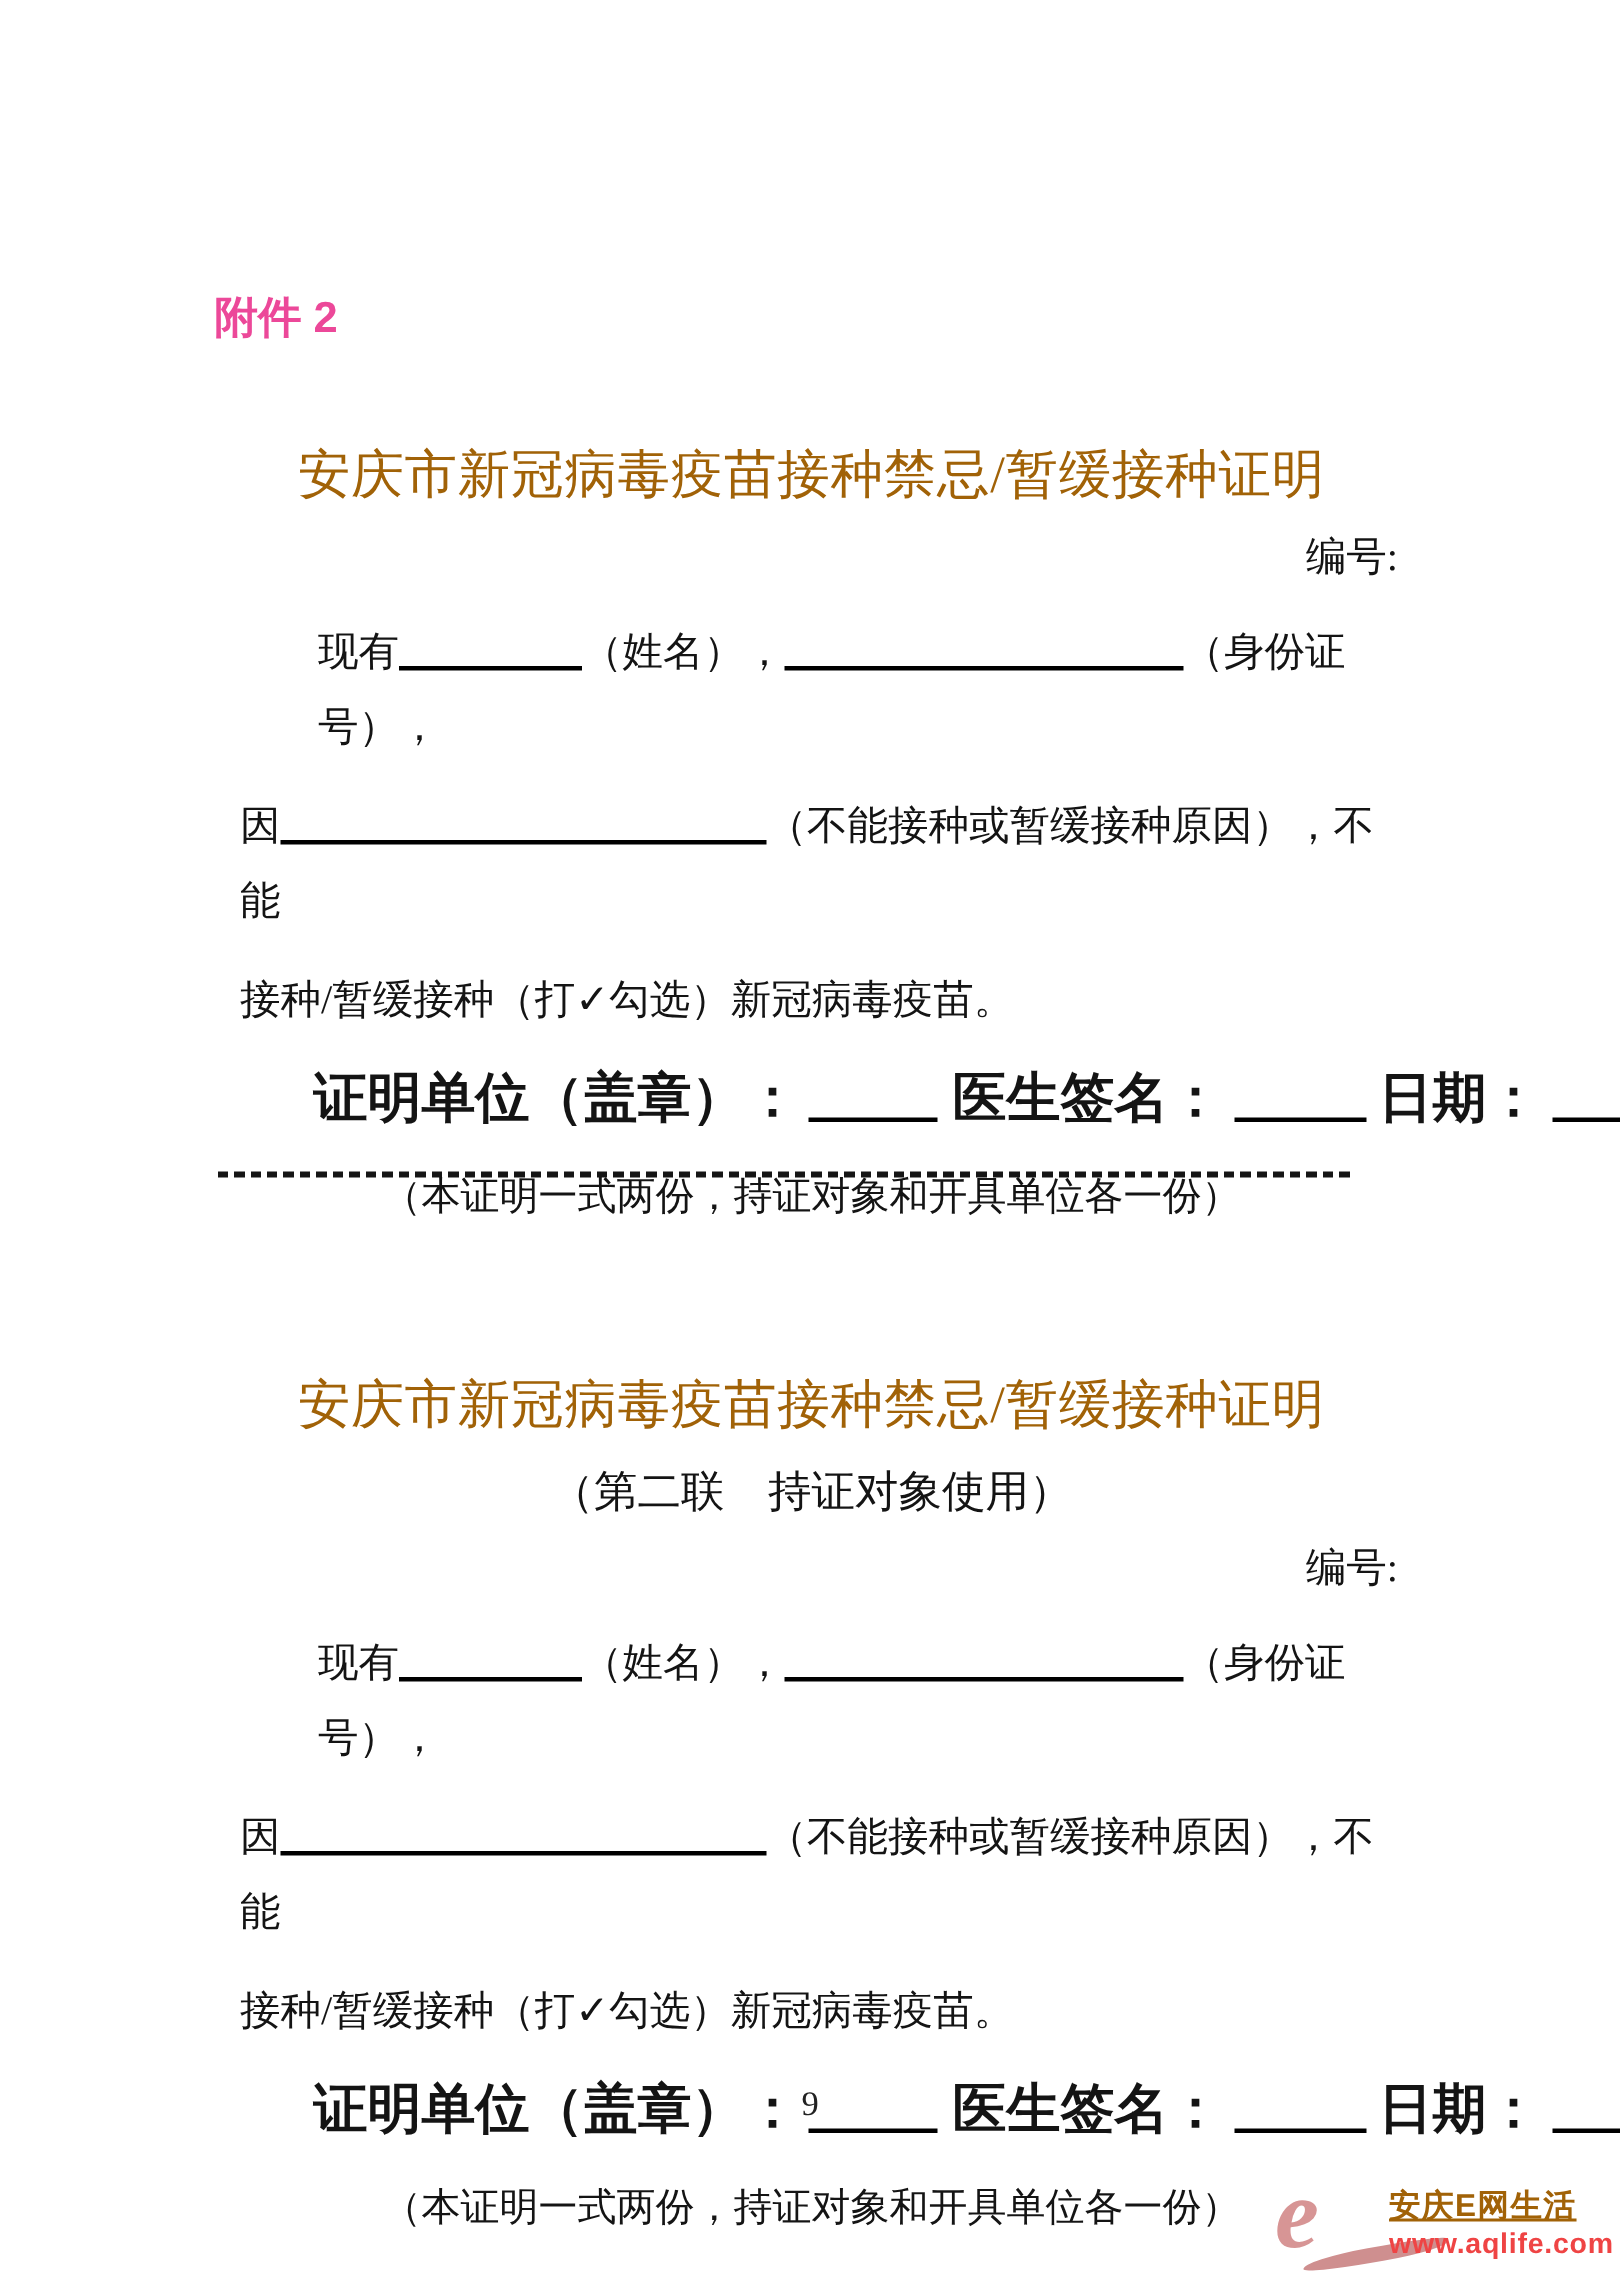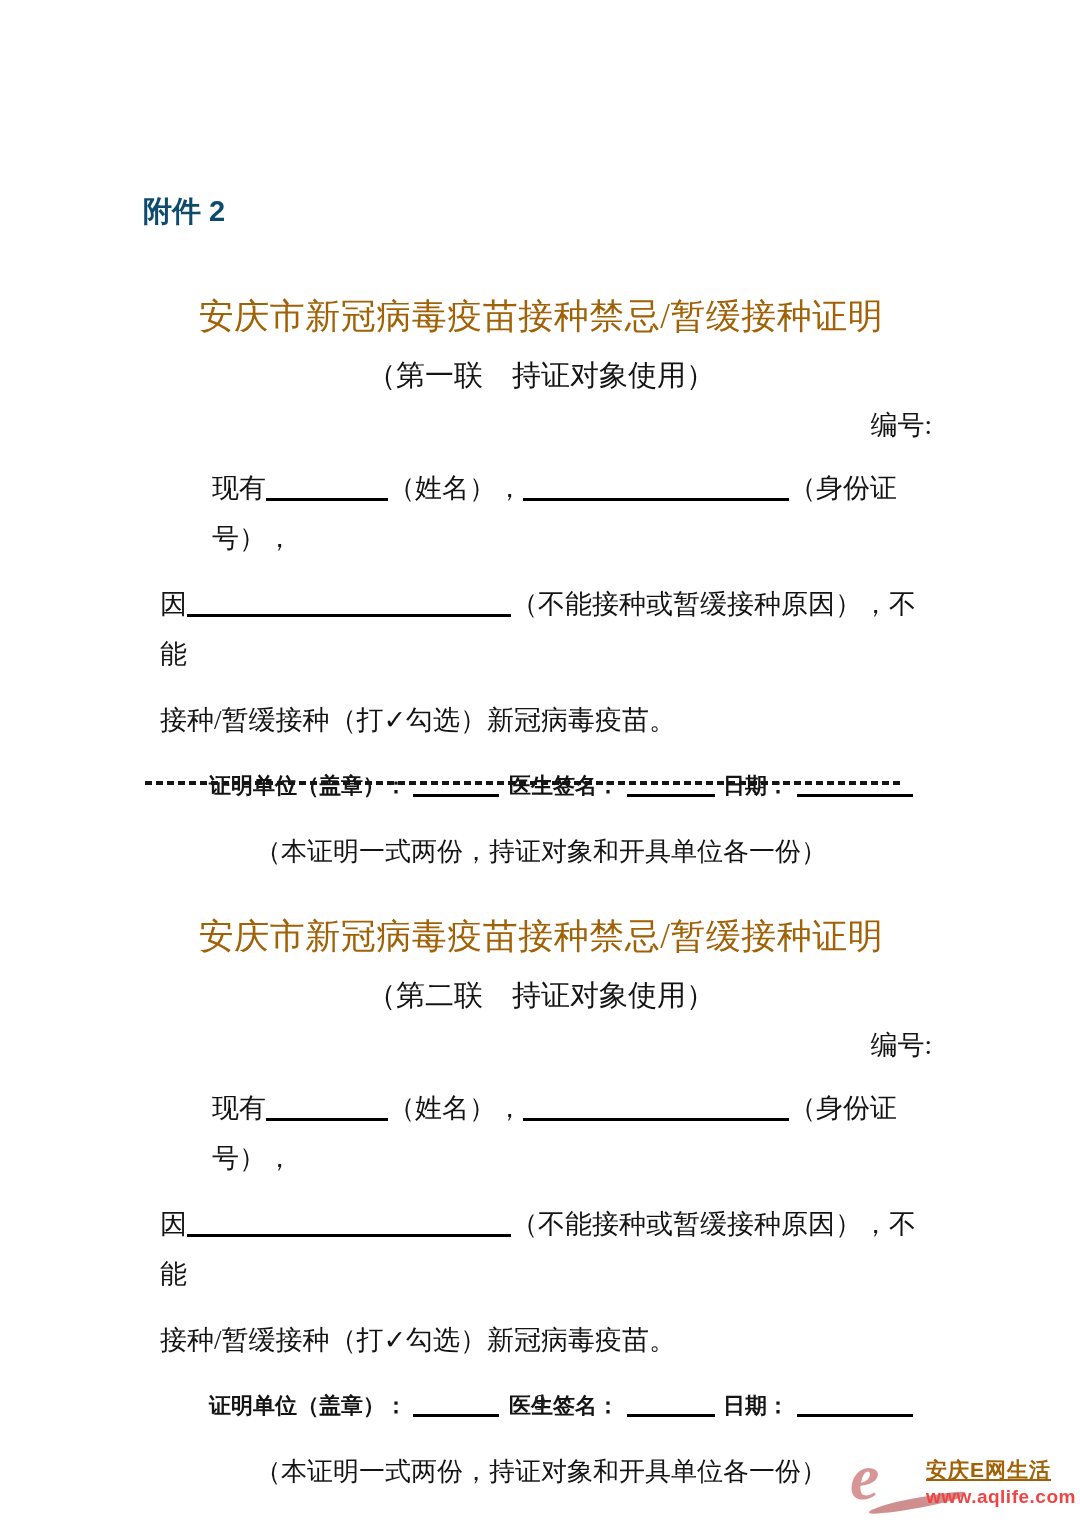--- a/index.html
+++ b/index.html
@@ -8,21 +8,21 @@
     width:1080px;height:1527px;
     margin:0 auto;
     background:#ffffff;
     color:#141414;
     font-family:"Liberation Serif","DejaVu Serif",serif;
     overflow:hidden;
   }
   .attachment-label{
     position:absolute;left:143px;top:192px;
     font-family:"Liberation Sans","DejaVu Sans",sans-serif;
-    font-weight:bold;font-size:29px;color:#0c4a6e;
+    font-weight:bold;font-size:29px;color:#ec4899;
   }
   .section{position:absolute;left:144px;width:794px;}
   .section.first{top:293px;}
   .section.second{top:913px;}
   .sec-title{
     text-align:center;
     font-weight:normal;font-size:35px;line-height:48px;
     letter-spacing:0.5px;color:#a16207;
   }
   .sec-subtitle{
@@ -43,21 +43,21 @@
     vertical-align:-4px;
   }
   .w-name{width:122px;}
   .w-id{width:266px;}
   .w-reason{width:324px;}
   .w-stamp{width:86px;margin:0 10px 0 6px;}
   .w-doctor{width:88px;margin:0 8px 0 8px;}
   .w-date{width:116px;margin-left:8px;}
   .sign-line{
     font-family:Liberation Sans, sans-serif;
-    font-weight:bold;font-size:22px;
+    font-weight:bold;font-size:36px;
     padding-left:49px;
     white-space:nowrap;
   }
   .note-line{font-size:26px;text-align:center;}
   .dashed-separator{
     position:absolute;left:145px;top:781px;
     width:757px;height:4px;
     background:repeating-linear-gradient(90deg,#151515 0 7px,transparent 7px 11px);
   }
   .page-number{
@@ -95,21 +95,20 @@
 </style>
 </head>
 <body>
 
 <div class="page">
 
   <div class="attachment-label">附件 2</div>
 
   <div class="section first">
     <div class="sec-title">安庆市新冠病毒疫苗接种禁忌/暂缓接种证明</div>
-    <div class="sec-subtitle">（第一联　持证对象使用）</div>
     <div class="sec-serial">编号:</div>
     <div class="form">
       <p class="indent"><span>现有</span><span class="blank w-name"></span><span>（姓名），</span><span class="blank w-id"></span><span>（身份证号），</span></p>
       <p><span>因</span><span class="blank w-reason"></span><span>（不能接种或暂缓接种原因），不能</span></p>
       <p><span>接种/暂缓接种（打✓勾选）新冠病毒疫苗。</span></p>
       <p class="sign-line"><span>证明单位（盖章）：</span><span class="blank w-stamp"></span><span>医生签名：</span><span class="blank w-doctor"></span><span>日期：</span><span class="blank w-date"></span></p>
       <p class="note-line">（本证明一式两份，持证对象和开具单位各一份）</p>
     </div>
   </div>
 

